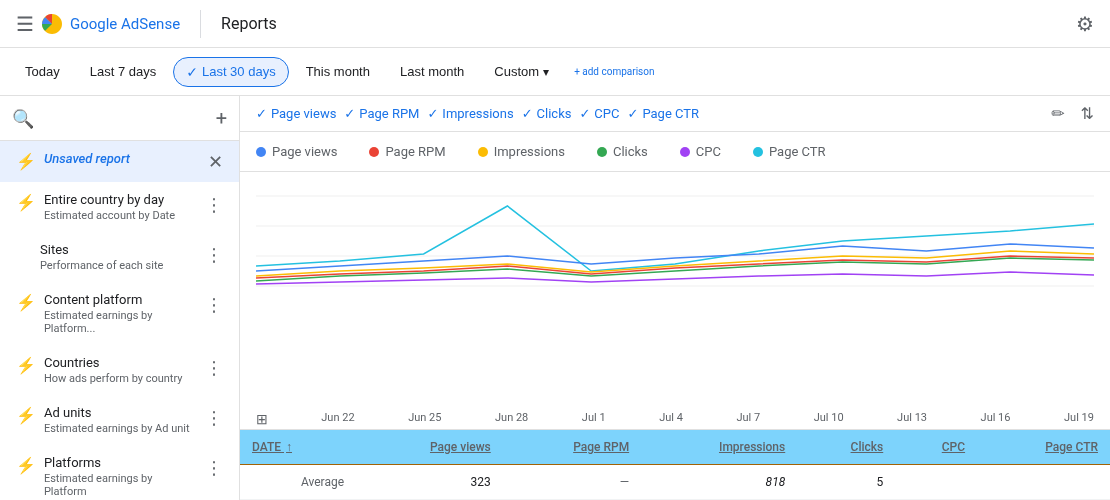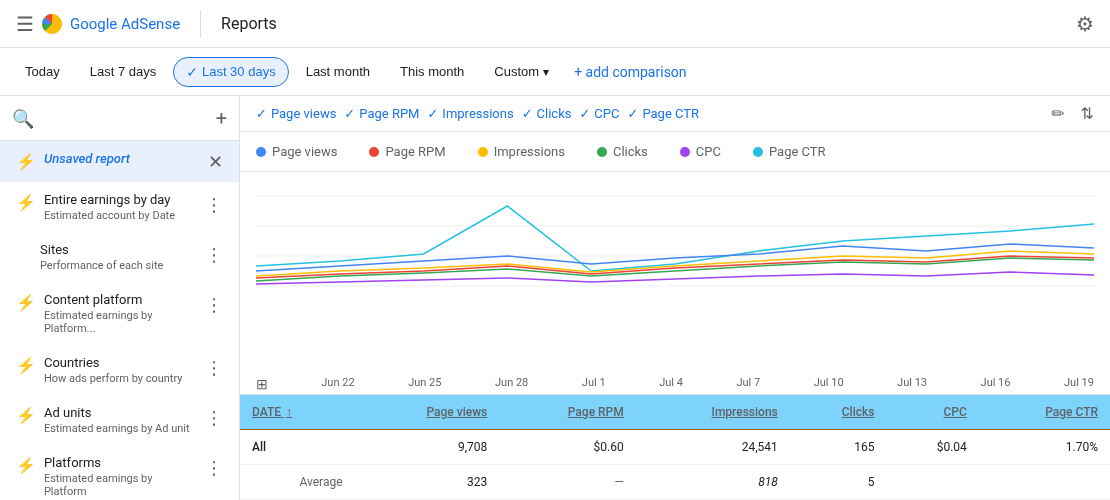--- a/index.html
+++ b/index.html
@@ -25,21 +25,21 @@
     }
     .filter-btn {
       padding: 6px 12px; border-radius: 20px; border: 1px solid transparent;
       cursor: pointer; font-size: 13px; background: transparent; color: #202124;
     }
     .filter-btn.active {
       border-color: #1a73e8; color: #1a73e8; background: #e8f0fe;
       display: flex; align-items: center; gap: 4px;
     }
     .filter-btn.custom { display: flex; align-items: center; gap: 4px; }
-    .add-comparison { color: #1a73e8; cursor: pointer; font-size: 14px; margin-left: 8px; display: flex; align-items: center; gap: 4px; }
+    .add-comparison { color: #1a73e8; cursor: pointer; font-size: 10px; margin-left: 8px; display: flex; align-items: center; gap: 4px; }
 
     
     .main-layout { display: flex; height: calc(500px - 96px); }
 
     
     .sidebar {
       width: 240px; min-width: 240px; border-right: 1px solid #e0e0e0;
       overflow-y: auto; background: #fff;
     }
     .search-row {
@@ -133,22 +133,22 @@
   <span class="topbar-gear">⚙</span>
 </div>
 
 <div class="filterbar">
   <button class="filter-btn">Today</button>
   <button class="filter-btn">Last 7 days</button>
   <button class="filter-btn active">
     <span style="font-size:14px;">✓</span>
     <span>Last 30 days</span>
   </button>
+  <button class="filter-btn">This month</button>
   <button class="filter-btn">Last month</button>
-  <button class="filter-btn">This month</button>
   <button class="filter-btn custom">
     <span>Custom</span>
     <span style="font-size:12px;">▾</span>
   </button>
   <span class="add-comparison">+ add comparison</span>
 </div>
 
 <div class="main-layout">
 
   <div class="sidebar">
@@ -161,21 +161,21 @@
       <span class="item-icon">⚡</span>
       <div class="item-text">
         <div class="item-title" style="color:#1a73e8;font-style:italic;">Unsaved report</div>
       </div>
       <span class="close-btn">✕</span>
     </div>
 
     <div class="sidebar-item">
       <span class="item-icon">⚡</span>
       <div class="item-text">
-        <div class="item-title">Entire earnings by day</div>
+        <div class="item-title">Entire country by day</div>
         <div class="item-sub">Estimated account by Date</div>
       </div>
       <span class="item-menu">⋮</span>
     </div>
 
     <div class="sidebar-item">
       <div class="item-text" style="padding-left:24px;">
         <div class="item-title">Sites</div>
         <div class="item-sub">Performance of each site</div>
       </div>
@@ -326,29 +326,20 @@
             <th>Page views</th>
             <th>Page RPM</th>
             <th>Impressions</th>
             <th>Clicks</th>
             <th>CPC</th>
             <th>Page CTR</th>
           </tr>
         </thead>
         <tbody>
           <tr>
-            <td>All</td>
-            <td>9,708</td>
-            <td>$0.60</td>
-            <td>24,541</td>
-            <td>165</td>
-            <td>$0.04</td>
-            <td>1.70%</td>
-          </tr>
-          <tr>
             <td style="font-weight:400;color:#5f6368;text-align:right;">Average</td>
             <td>323</td>
             <td style="color:#5f6368;">—</td>
             <td style="font-style:italic;">818</td>
             <td>5</td>
             <td></td>
             <td></td>
           </tr>
         </tbody>
       </table>

